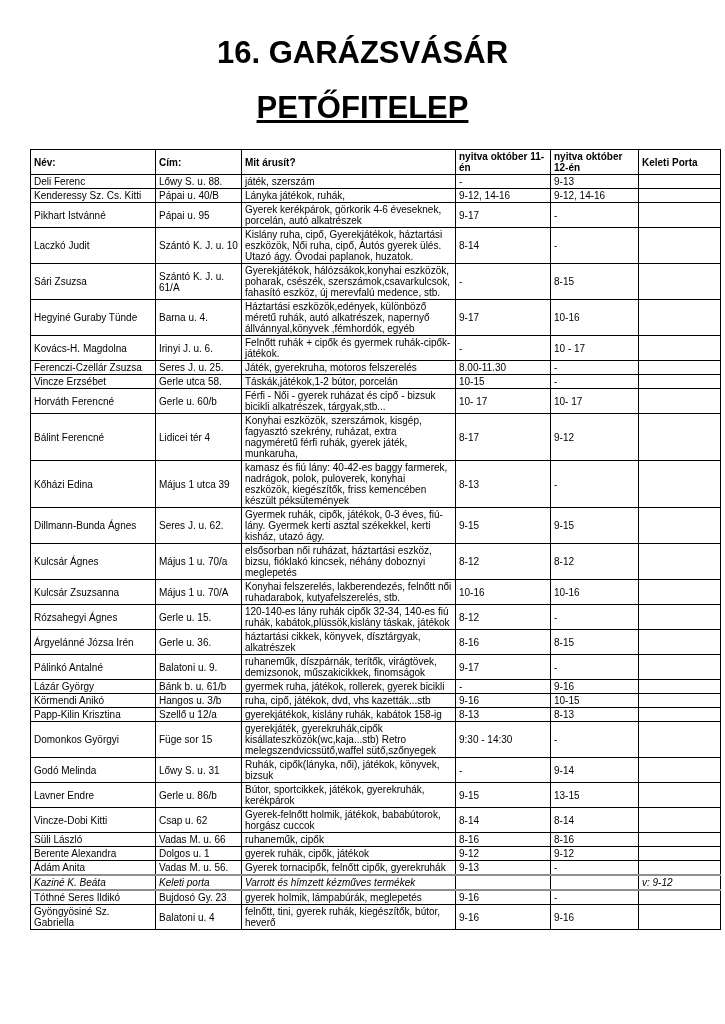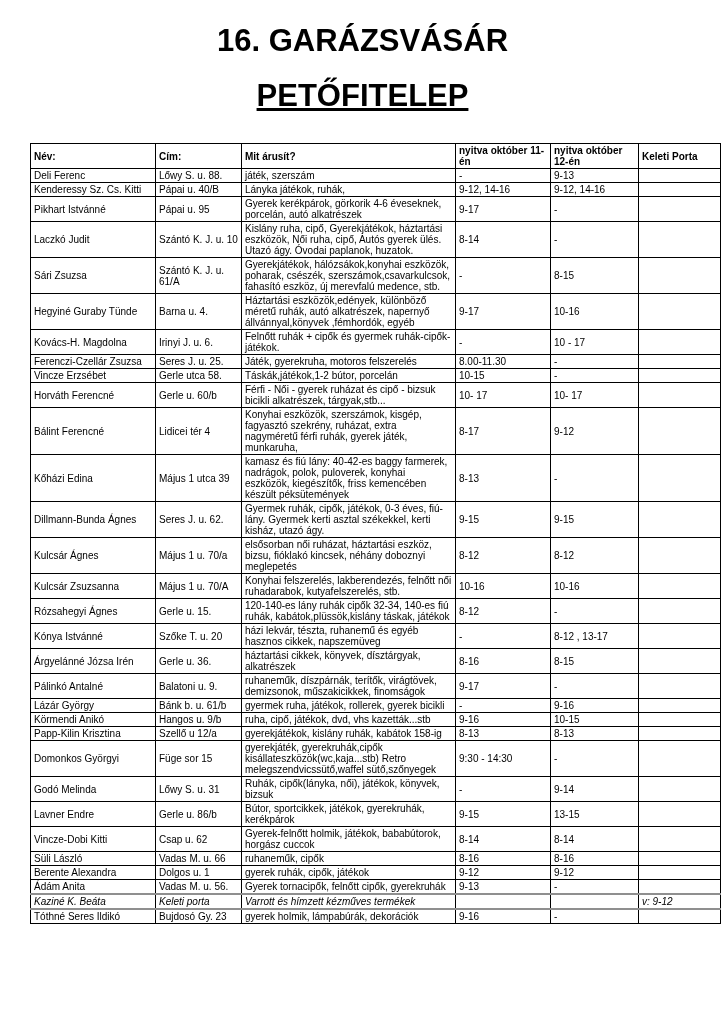--- a/index.html
+++ b/index.html
@@ -5,33 +5,33 @@
   html, body { margin: 0; padding: 0; background: #ffffff; }
   .page {
     width: 725px;
     height: 1024px;
     background: #ffffff;
     color: #000000;
     font-family: "Liberation Sans", sans-serif;
     overflow: hidden;
     box-sizing: border-box;
   }
-  .title-block { text-align: center; padding-top: 24px; }
+  .title-block { text-align: center; padding-top: 36px; }
   .title-line {
     font-weight: bold;
     font-size: 31px;
     line-height: 34px;
     letter-spacing: 0px;
   }
   .title-line.second { margin-top: 21px; text-decoration: underline; }
   table.gtable {
     border-collapse: collapse;
     table-layout: fixed;
     width: 690px;
-    margin: 30px 0 0 30px;
+    margin: 24px 0 0 30px;
     padding-left: 24px;
   }
   .gtable th, .gtable td {
     border: 1px solid #000000;
     font-size: 10px;
     line-height: 11px;
     padding: 1px 3px;
     text-align: left;
     vertical-align: middle;
     word-wrap: break-word;
@@ -203,28 +203,20 @@
     </tr>
         <tr>
       <td>Rózsahegyi Ágnes</td>
       <td>Gerle u. 15.</td>
       <td>120-140-es lány ruhák cipők 32-34, 140-es fiú ruhák, kabátok,plüssök,kislány táskak, játékok</td>
       <td>8-12</td>
       <td>-</td>
       <td></td>
     </tr>
         <tr>
-      <td>Kónya Istvánné</td>
-      <td>Szőke T. u. 20</td>
-      <td>házi lekvár, tészta, ruhanemű és egyéb hasznos cikkek, napszemüveg</td>
-      <td>-</td>
-      <td>8-12 , 13-17</td>
-      <td></td>
-    </tr>
-        <tr>
       <td>Árgyelánné Józsa Irén</td>
       <td>Gerle u. 36.</td>
       <td>háztartási cikkek, könyvek, dísztárgyak, alkatrészek</td>
       <td>8-16</td>
       <td>8-15</td>
       <td></td>
     </tr>
         <tr>
       <td>Pálinkó Antalné</td>
       <td>Balatoni u. 9.</td>
@@ -236,21 +228,21 @@
         <tr>
       <td>Lázár György</td>
       <td>Bánk b. u. 61/b</td>
       <td>gyermek ruha, játékok, rollerek, gyerek bicikli</td>
       <td>-</td>
       <td>9-16</td>
       <td></td>
     </tr>
         <tr>
       <td>Körmendi Anikó</td>
-      <td>Hangos u. 9/b</td>
+      <td>Hangos u. 3/b</td>
       <td>ruha, cipő, játékok, dvd, vhs kazetták...stb</td>
       <td>9-16</td>
       <td>10-15</td>
       <td></td>
     </tr>
         <tr>
       <td>Papp-Kilin Krisztina</td>
       <td>Szellő u 12/a</td>
       <td>gyerekjátékok, kislány ruhák, kabátok 158-ig</td>
       <td>8-13</td>
@@ -317,21 +309,29 @@
       <td>Kaziné K. Beáta</td>
       <td>Keleti porta</td>
       <td>Varrott és hímzett kézműves termékek</td>
       <td></td>
       <td></td>
       <td>v: 9-12</td>
     </tr>
         <tr>
       <td>Tóthné Seres Ildikó</td>
       <td>Bujdosó Gy. 23</td>
-      <td>gyerek holmik, lámpabúrák, dekorációk</td>
-      <td>9-16</td>
-      <td>-</td>
+      <td>gyerek holmik, lámpabúrák, meglepetés</td>
+      <td>9-16</td>
+      <td>-</td>
+      <td></td>
+    </tr>
+        <tr>
+      <td>Gyöngyösiné Sz. Gabriella</td>
+      <td>Balatoni u. 4</td>
+      <td>felnőtt, tini, gyerek ruhák, kiegészítők, bútor, heverő</td>
+      <td>9-16</td>
+      <td>9-16</td>
       <td></td>
     </tr>
       </tbody>
   </table>
 
 </div>
 
 </body></html>

